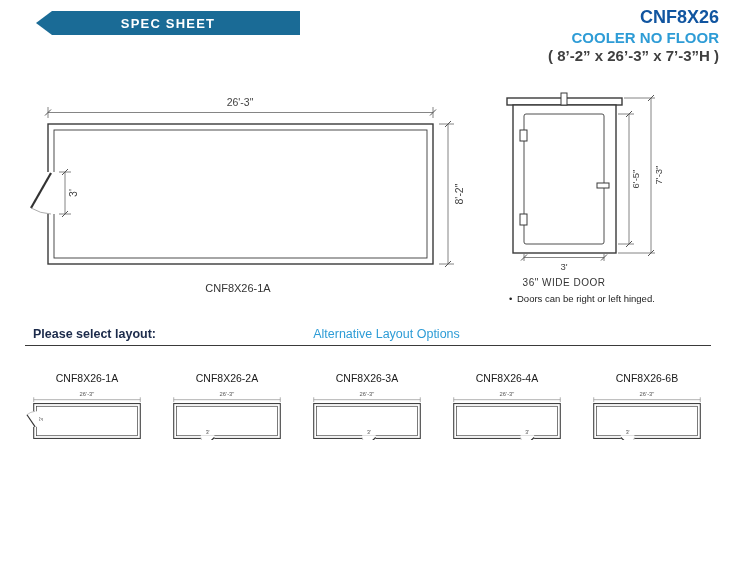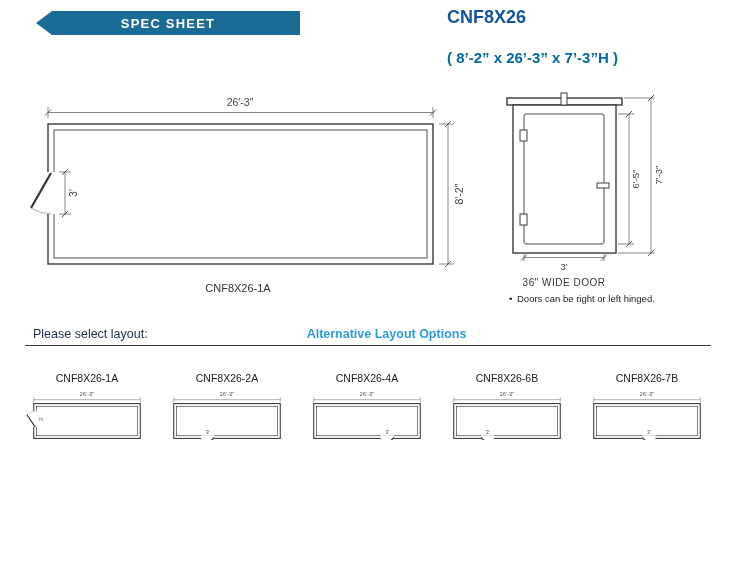--- a/index.html
+++ b/index.html
@@ -3,46 +3,46 @@
 <meta charset="utf-8">
 <style>
   *{margin:0;padding:0;box-sizing:border-box}
   body{font-family:"Liberation Sans",sans-serif;background:#fff;color:#222}
   .page{position:relative;width:733px;height:440px;background:#fff;overflow:hidden}
 
   
   .ribbon{position:absolute;left:36px;top:11px;width:264px;height:24px;background:#1a6b96;color:#fff;
           font-weight:700;font-size:13px;letter-spacing:1.2px;display:flex;align-items:center;justify-content:center;
           clip-path:polygon(0 50%,16px 0,100% 0,100% 100%,16px 100%)}
-  .hdr{position:absolute;right:36px;top:6px;width:250px;text-align:left;line-height:1.25}
+  .hdr{position:absolute;right:14px;top:6px;width:250px;text-align:right;line-height:1.25}
   .hdr .model{font-size:18px;font-weight:700;color:#1155a0}
   .hdr .pname{font-size:15px;font-weight:700;color:#2e9cd6}
-  .hdr .odims{font-size:15px;font-weight:700;color:#0369a1;margin-top:20px}
+  .hdr .odims{font-size:15px;font-weight:700;color:#404040;margin-top:0}
 
   
   svg{display:block}
   .plan{position:absolute;left:18px;top:94px;width:470px;height:215px}
   .elev{position:absolute;left:493px;top:90px;width:225px;height:228px}
   .wall{fill:#fff;stroke:#3a3a3a;stroke-width:1.4}
   .wallin{fill:none;stroke:#3a3a3a;stroke-width:0.9}
   .hw{fill:#fff;stroke:#3a3a3a;stroke-width:1}
   .dim{stroke:#666;stroke-width:0.8;fill:none}
   .tick{stroke:#555;stroke-width:1;fill:none}
   .leaf{stroke:#333;stroke-width:2.2}
   .arc{stroke:#888;stroke-width:0.7;fill:none}
   .dimt{font-size:10.5px;fill:#444}
   .small{font-size:9.5px;fill:#444}
   .plabel{font-size:11px;fill:#333}
   .caption{font-size:10px;fill:#333;letter-spacing:0.5px}
   .note{font-size:9.5px;fill:#222}
 
   
   .select-row{position:absolute;top:327px;left:0;width:100%;height:16px}
-  .prompt{position:absolute;left:33px;top:0;font-size:12.5px;font-weight:400;color:#1b2a4a}
-  .alt-title{position:absolute;left:40px;right:0;top:0;text-align:center;font-size:12.5px;font-weight:700;color:#2e9cd6}
+  .prompt{position:absolute;left:33px;top:0;font-size:12.5px;font-weight:700;color:#1b2a4a}
+  .alt-title{position:absolute;left:40px;right:0;top:0;text-align:center;font-size:12.5px;font-weight:400;color:#2e9cd6}
   .divider{position:absolute;left:25px;right:22px;top:345px;border-top:1.5px solid #3a3a3a}
 
   .grid{position:absolute;left:20px;top:372px;width:694px;display:grid;grid-template-columns:repeat(5,1fr);column-gap:6px;row-gap:27px}
   .cell{display:flex;flex-direction:column;align-items:center;cursor:pointer}
   .cell-label{font-size:10.5px;color:#1a1a1a;margin-bottom:5px;line-height:13px}
   .thumb{width:130px;height:62px}
   .t6{font-size:6px;fill:#555}
   .t5{font-size:5.5px;fill:#555}
 </style>
 </head>
@@ -88,20 +88,21 @@
   </defs>
 </svg>
 
 <div class="page">
 
   <div class="ribbon">
     <span>SPEC SHEET</span>
   </div>
   <div class="hdr">
     <div class="model">CNF8X26</div>
+    <div class="pname">COOLER NO FLOOR</div>
     <div class="odims">( 8’-2” x 26’-3” x 7’-3”H )</div>
   </div>
 
   <svg class="plan" viewBox="0 0 470 215">
     <path class="dim" d="M30 24 V13 M415 24 V13 M30 18.5 H415"></path>
     <path class="tick" d="M27 21.5 L33 15.5 M412 21.5 L418 15.5"></path>
     <text class="dimt" x="222" y="12" text-anchor="middle">26'-3"</text>
     <rect class="wall" x="30" y="30" width="385" height="140"></rect>
     <rect class="wallin" x="36" y="36" width="373" height="128"></rect>
     <path class="dim" d="M421 30 H436 M421 170 H436 M430 30 V170"></path>
@@ -163,20 +164,29 @@
     <div class="cell">
       <div class="cell-label">CNF8X26-2A</div>
       <svg class="thumb" viewBox="0 0 134 64">
         <use href="#thumb-base"></use>
           <use href="#door-bottom-a" transform="translate(47,0)"></use>
         <text class="t6" x="67" y="6.5" text-anchor="middle">26'-3"</text>
         <text class="t5" x="47" y="45" text-anchor="middle">3'</text>
       </svg>
     </div>
 
+    <div class="cell">
+      <div class="cell-label">CNF8X26-3A</div>
+      <svg class="thumb" viewBox="0 0 134 64">
+        <use href="#thumb-base"></use>
+          <use href="#door-bottom-a" transform="translate(69,0)"></use>
+        <text class="t6" x="67" y="6.5" text-anchor="middle">26'-3"</text>
+        <text class="t5" x="69" y="45" text-anchor="middle">3'</text>
+      </svg>
+    </div>
 
     <div class="cell">
       <div class="cell-label">CNF8X26-4A</div>
       <svg class="thumb" viewBox="0 0 134 64">
         <use href="#thumb-base"></use>
           <use href="#door-bottom-a" transform="translate(88,0)"></use>
         <text class="t6" x="67" y="6.5" text-anchor="middle">26'-3"</text>
         <text class="t5" x="88" y="45" text-anchor="middle">3'</text>
       </svg>
     </div>

